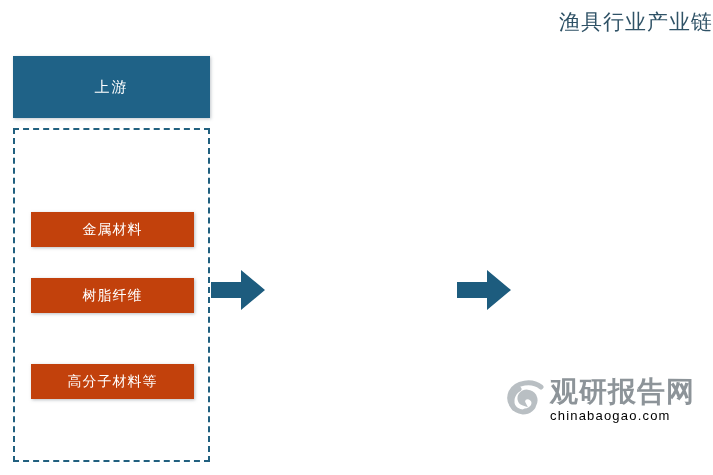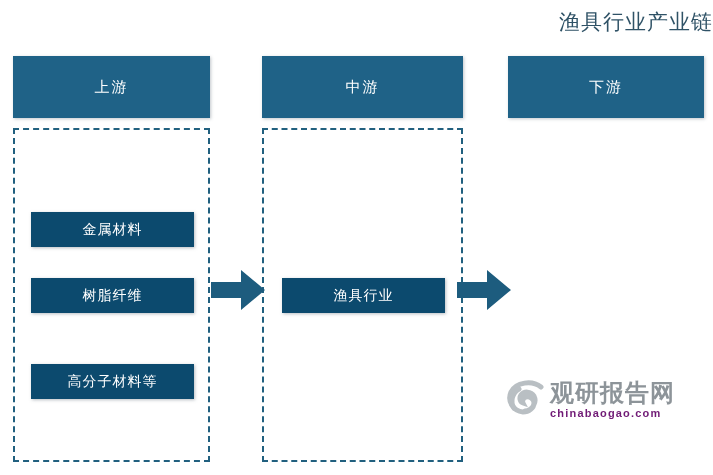--- a/index.html
+++ b/index.html
@@ -75,21 +75,21 @@
   }
   .body-upstream   { height: 334px; }
   .body-midstream  { height: 334px; }
   .body-downstream { height: 334px; }
 
   
   .node-box {
     position: absolute;
     box-sizing: border-box;
     height: 35px;
-    background: #0c4a6e;
+    background: #c2410c;
     box-shadow: 1px 1px 3px rgba(120,130,140,0.5);
     display: flex;
     align-items: center;
     justify-content: center;
     font-family: Liberation Serif, serif;
   }
   .node-label {
     color: #ffffff;
     font-size: 14px;
     letter-spacing: 1px;
@@ -134,31 +134,31 @@
     height: 44px;
     flex: 0 0 44px;
   }
   .watermark-text {
     margin-left: 2px;
     display: flex;
     flex-direction: column;
     line-height: 1;
   }
   .watermark-cn {
-    font-size: 24px;
+    font-size: 28px;
     font-weight: 700;
     color: #8d9499;
     letter-spacing: 1px;
     white-space: nowrap;
   }
   .watermark-en {
     margin-top: 3px;
-    font-size: 11px;
-    font-weight: 700;
-    color: #701a75;
+    font-size: 13px;
+    font-weight: 400;
+    color: #000000;
     letter-spacing: 1.2px;
     white-space: nowrap;
   }
 </style>
 </head>
 <body>
 
 <div id="chain-diagram">
 
   <div class="diagram-title">渔具行业产业链</div>
@@ -173,35 +173,22 @@
       </div>
       <div class="node-box up-node-2">
         <span class="node-label">高分子材料等</span>
       </div>
       <div class="node-box up-node-1">
         <span class="node-label">树脂纤维</span>
       </div>
     </div>
   </div>
 
-  <div class="column col-midstream">
-    <div class="column-header">
-      <span class="column-header-label">中游</span>
-    </div>
-    <div class="column-body body-midstream">
-      <div class="node-box mid-node-0">
-        <span class="node-label">渔具行业</span>
-      </div>
-    </div>
-  </div>
 
   <div class="column col-downstream">
-    <div class="column-header">
-      <span class="column-header-label">下游</span>
-    </div>
   </div>
 
   <svg class="flow-arrow arrow-1" viewBox="0 0 58 44">
     <polygon points="2,14 2,30 32,30 32,42 56,22 32,2 32,14" fill="#1d5c7e"></polygon>
   </svg>
 
   <svg class="flow-arrow arrow-2" viewBox="0 0 58 44">
     <polygon points="2,14 2,30 32,30 32,42 56,22 32,2 32,14" fill="#1d5c7e"></polygon>
   </svg>
 

